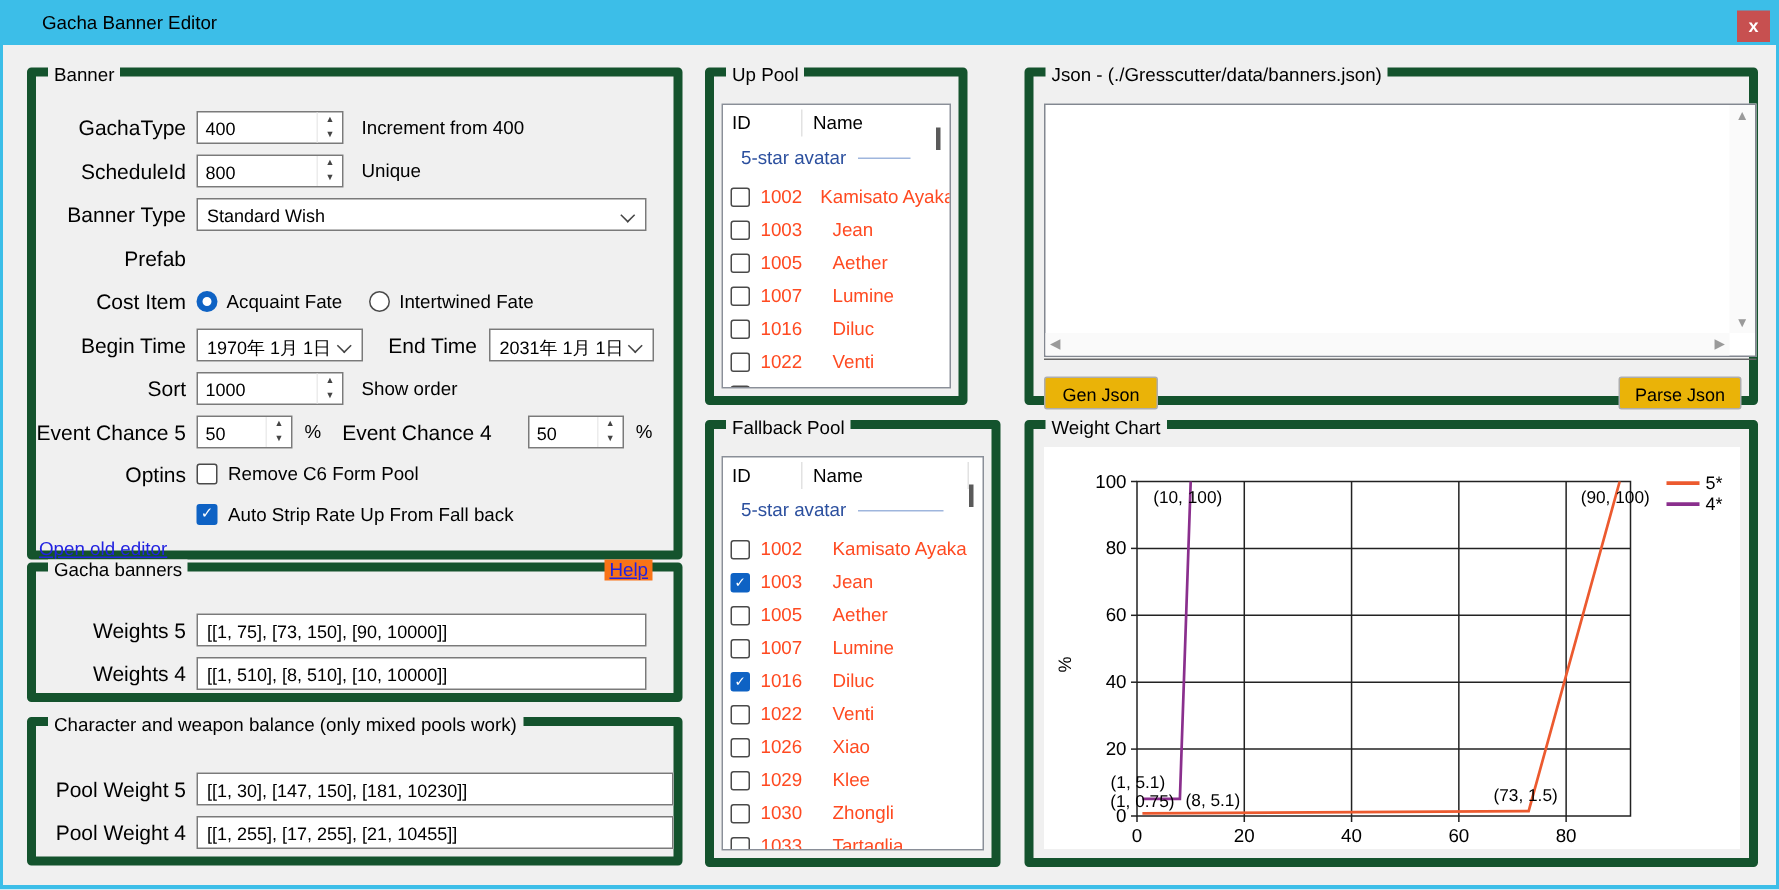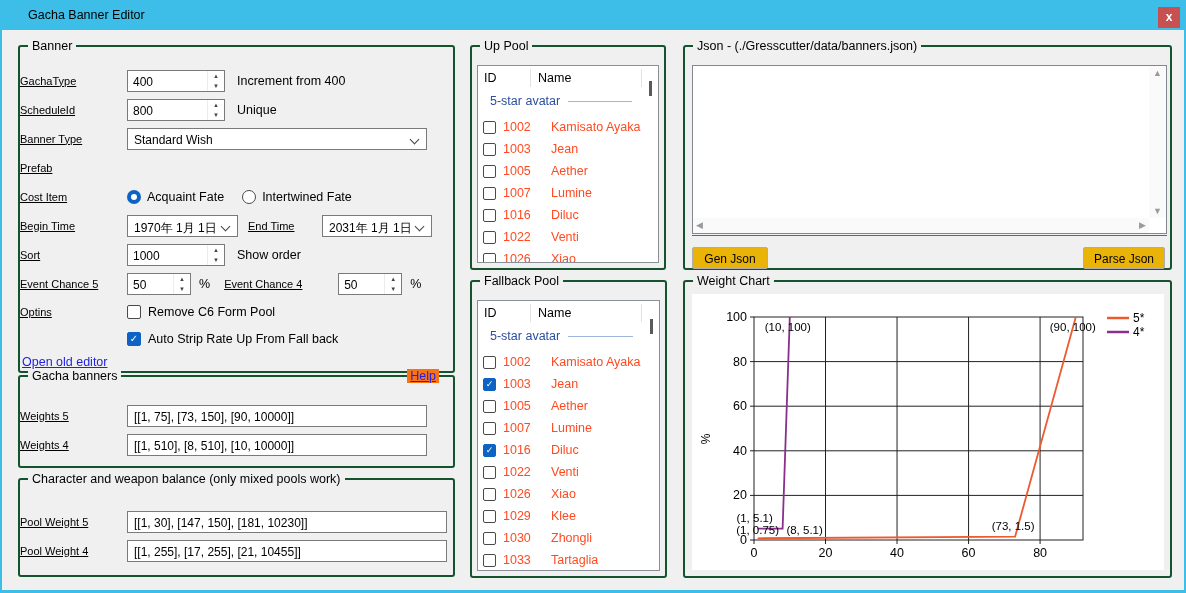--- a/index.html
+++ b/index.html
@@ -2,24 +2,24 @@
 <html><head>
 <meta charset="utf-8">
 <style>
   html,body{margin:0;padding:0;background:#fff;font-family:"Liberation Sans",sans-serif;}
   .window{position:relative;width:1186px;height:593px;background:#3CBEE8;overflow:hidden;}
   .titlebar{position:absolute;left:0;top:0;width:100%;height:30px;background:#3CBEE8;}
   .title{position:absolute;left:28px;top:0;line-height:30px;font-size:12.5px;color:#000;}
   .closebtn{position:absolute;right:6px;top:7px;width:22px;height:21px;background:#C75050;color:#fff;
     font-size:12px;font-weight:bold;text-align:center;line-height:20px;cursor:default;}
   .client{position:absolute;left:2px;top:30px;width:1182px;height:560px;background:#F0F0F0;}
-  .group{position:absolute;border:2px solid #14532d;border-radius:3px;box-sizing:border-box;}
+  .group{position:absolute;border:6px solid #14532d;border-radius:3px;box-sizing:border-box;}
   .gtitle{position:absolute;top:-8px;left:8px;background:#F0F0F0;padding:0 4px;font-size:12.5px;color:#000;white-space:nowrap;}
   .row{display:flex;align-items:center;height:29px;padding-left:0;}
-  .lbl{flex:0 0 100px;text-align:left;margin-right:7px;font-size:11px;color:#000;white-space:nowrap;text-decoration:underline;}
+  .lbl{flex:0 0 100px;text-align:right;margin-right:7px;font-size:14px;color:#000;white-space:nowrap;}
   .note{margin-left:12px;font-size:12.5px;color:#000;white-space:nowrap;}
   .spin{display:inline-flex;border:1px solid #7A7A7A;background:#fff;height:22px;box-sizing:border-box;}
   .spin .val{flex:1;font-size:12px;padding:4px 0 0 5px;overflow:hidden;}
   .spin .btns{width:16px;display:flex;flex-direction:column;border-left:1px solid #ECECEC;}
   .spin .btns i{flex:1;font-style:normal;font-size:6px;line-height:10px;text-align:center;color:#444;}
   .w98{width:98px;} .w64{width:64px;}
   .combo{position:relative;border:1px solid #7A7A7A;background:#fff;height:22px;box-sizing:border-box;
     font-size:12px;padding:4px 20px 0 6px;white-space:nowrap;overflow:hidden;}
   .chev{position:absolute;right:8px;top:7px;width:6px;height:6px;border-right:1.5px solid #444;border-bottom:1.5px solid #444;transform:rotate(45deg);}
   .radio{box-sizing:border-box;width:14px;height:14px;border:1px solid #4A4A4A;border-radius:50%;background:#fff;display:inline-block;flex:0 0 auto;}
@@ -194,21 +194,21 @@
           <span class="lbl">Pool Weight 5</span>
           <span class="tbox" style="width:320px;">[[1, 30], [147, 150], [181, 10230]]</span>
         </div>
         <div class="row">
           <span class="lbl">Pool Weight 4</span>
           <span class="tbox" style="width:320px;">[[1, 255], [17, 255], [21, 10455]]</span>
         </div>
       </div>
     </div>
 
-    <div class="group" style="left:468px;top:15px;width:196px;height:225px;">
+    <div class="group" style="left:468px;top:15px;width:175px;height:225px;">
       <div class="gtitle">Up Pool</div>
       <div class="list">
         <div class="lh">
           <span class="c1">ID</span>
           <span class="c2">Name</span>
           <span class="sep1"></span>
           <span class="sep2"></span>
         </div>
         <div class="sect">
           <span>5-star avatar</span>

